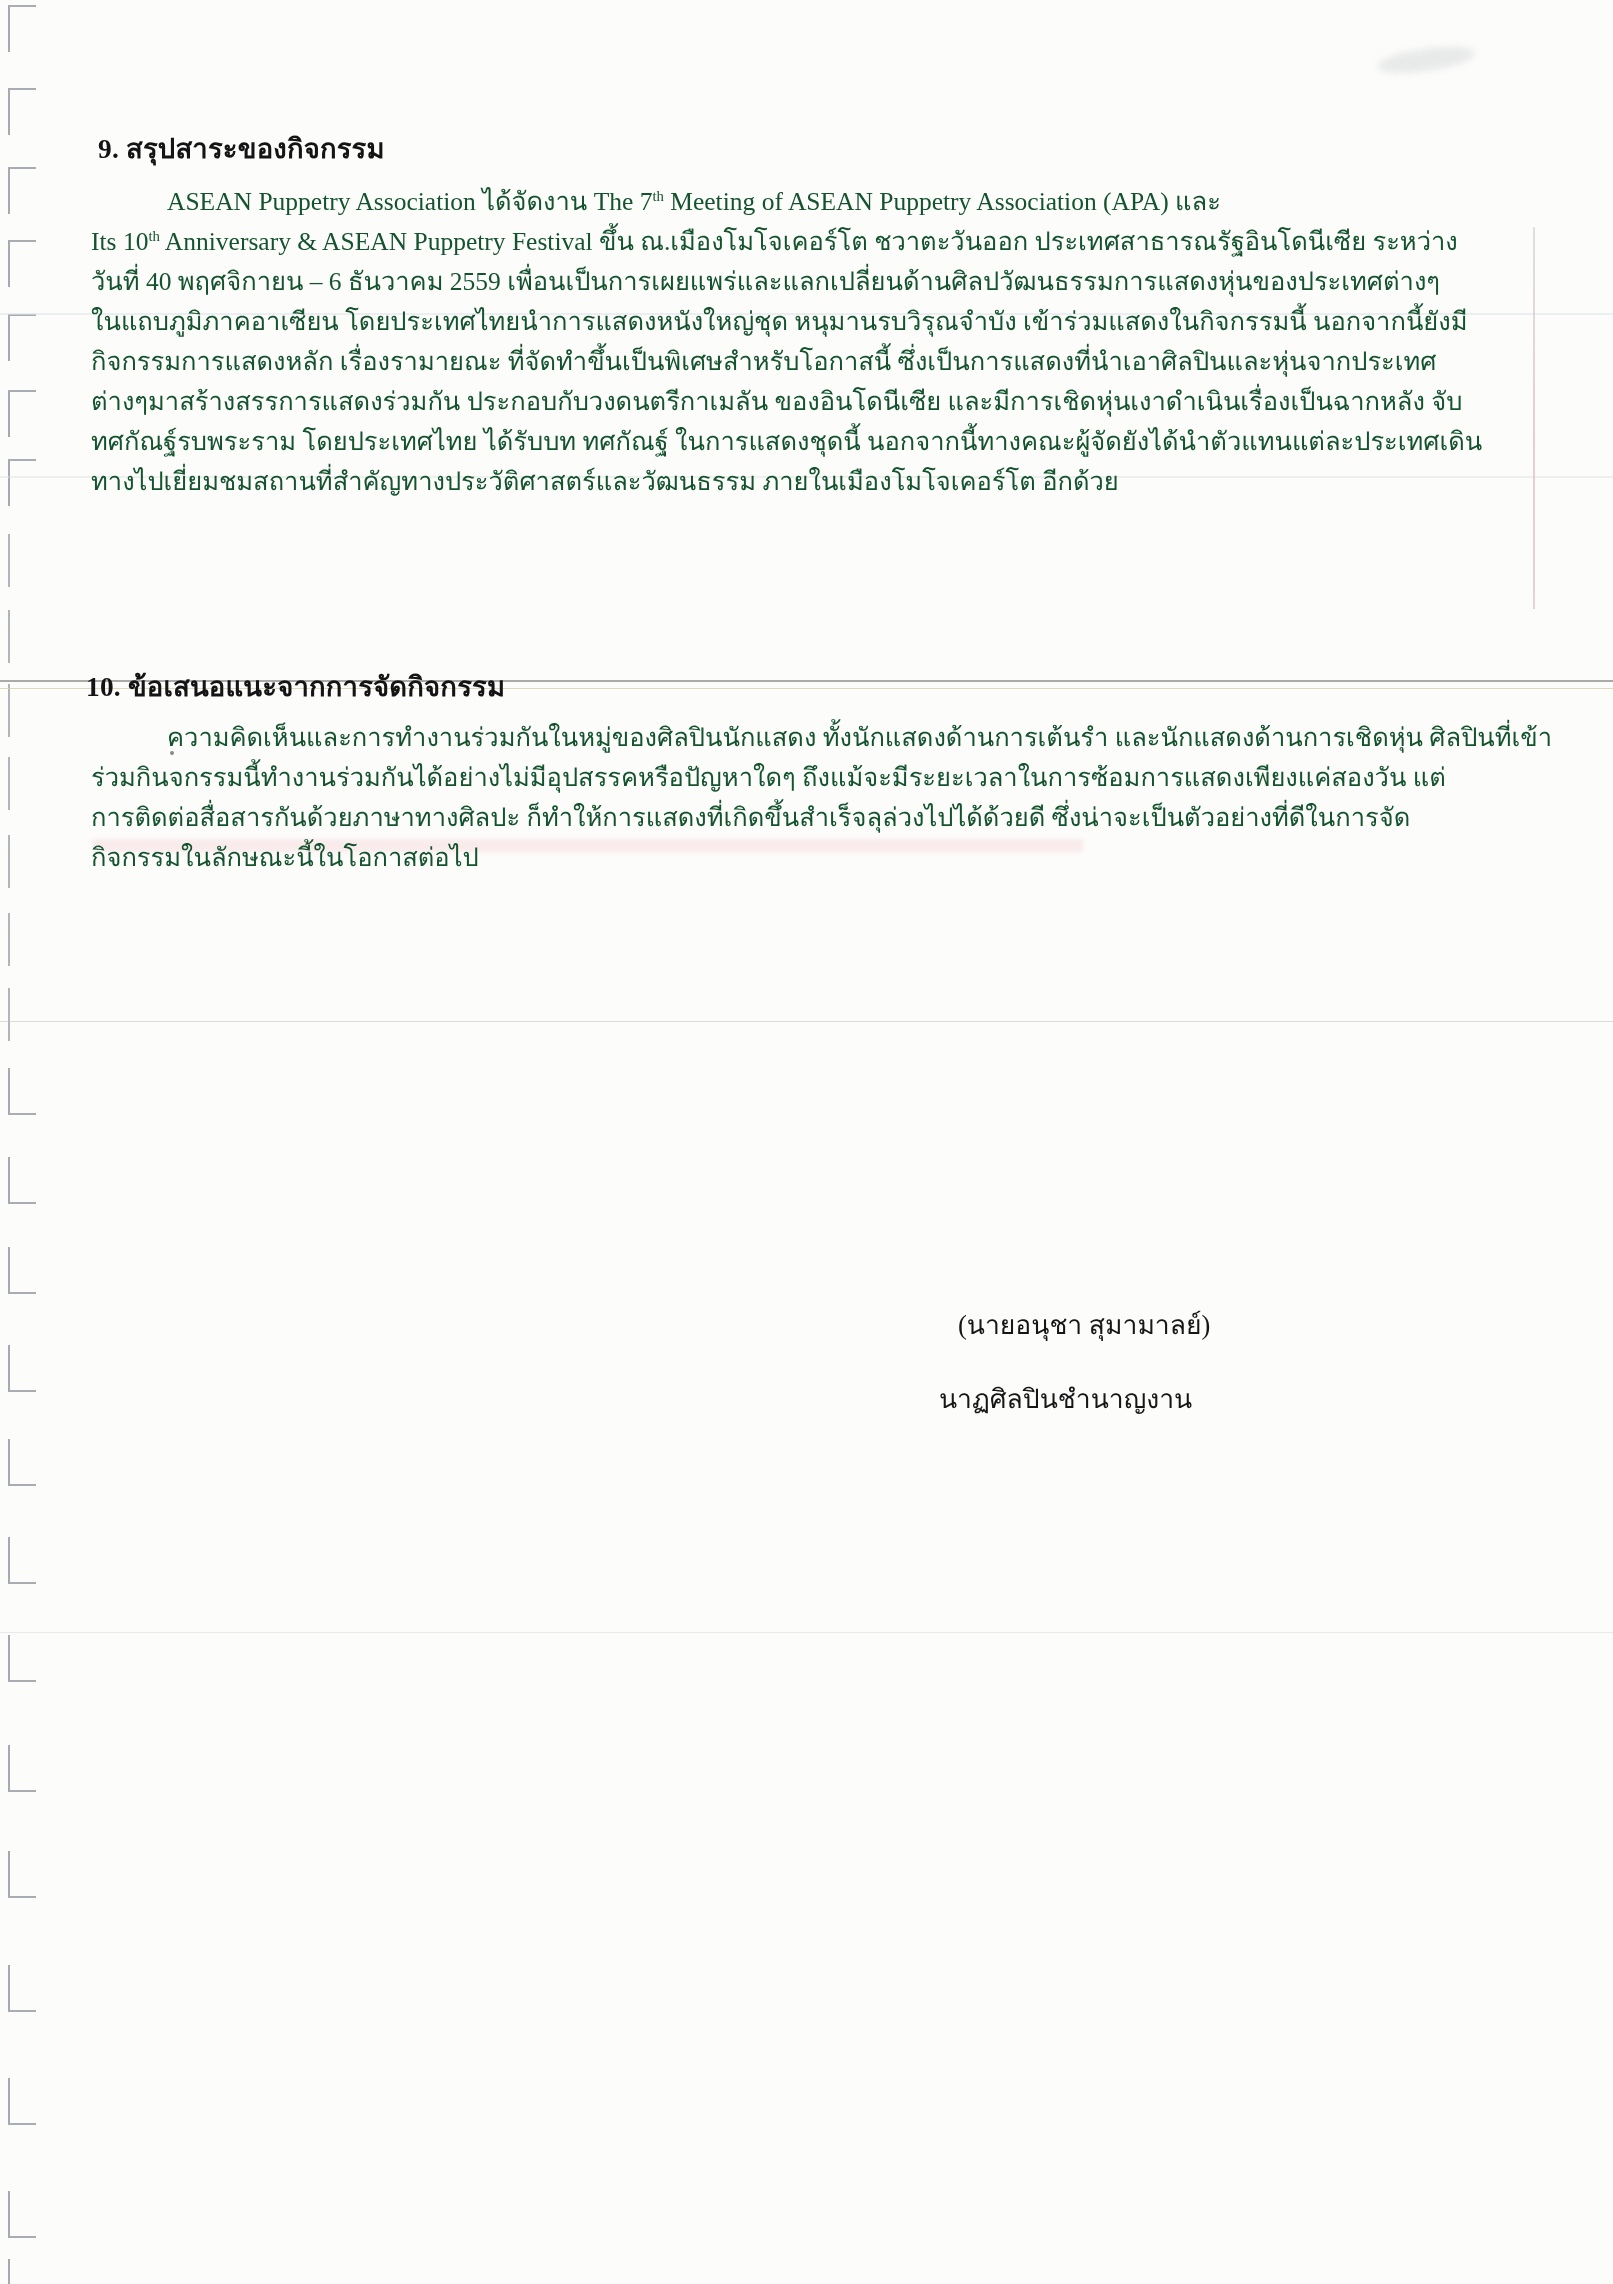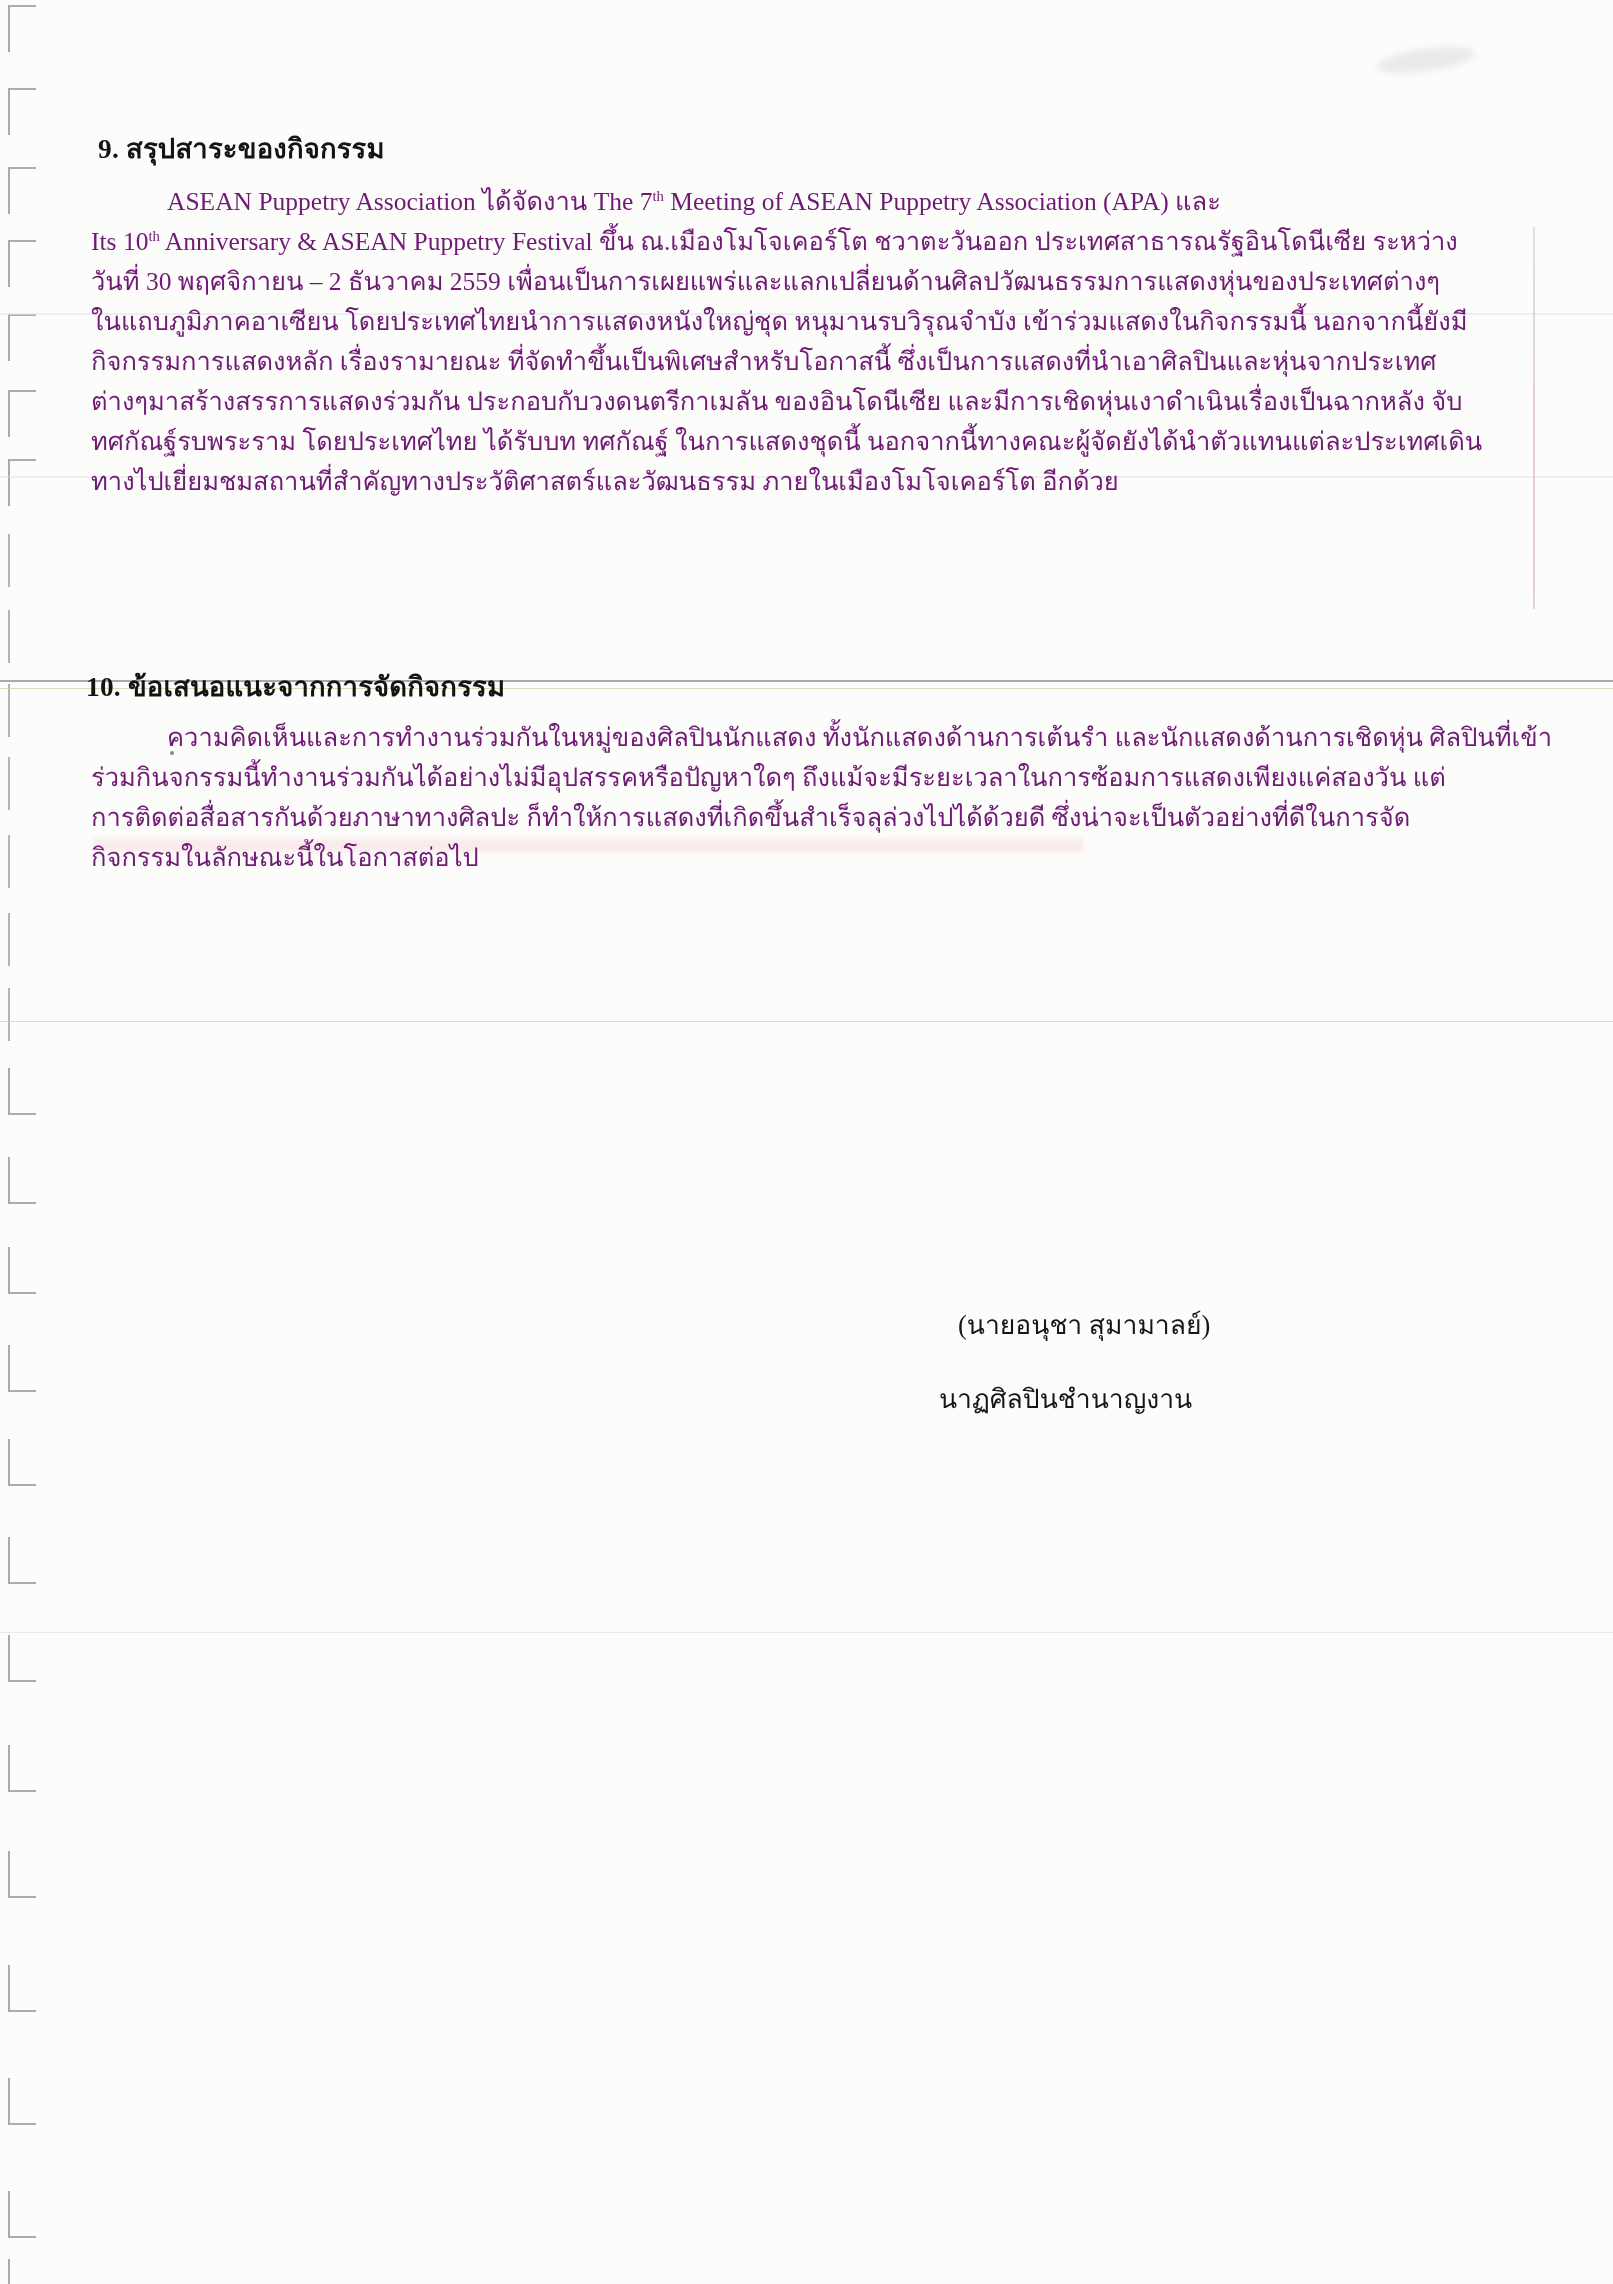--- a/index.html
+++ b/index.html
@@ -18,21 +18,21 @@
   .heading {
     position:absolute;
     font-size:27.4px; font-weight:bold; color:#141414;
     white-space:nowrap;
     letter-spacing:0.2px;
   }
   .h9  { left:98px; top:127px; }
   .h10 { left:86px;  top:665px; }
   .para {
     position:absolute; left:91px;
-    color:#701a75;
+    color:#14532d;
     font-size:25.5px;
     line-height:40px;
     white-space:nowrap;
   }
   .p9  { top:182px; }
   .p10 { top:718px; }
   .para .line { height:40px; }
   .para .line:first-child { padding-left:76px; }
   .para sup { font-size:0.58em; line-height:0; }
   .sig {
@@ -119,21 +119,21 @@
   <div class="scanline sl-4"></div>
   <div class="vline"></div>
   <div class="bleed"></div>
   <div class="smudge"></div>
   <div class="speck"></div>
 
   <div class="heading h9">9. สรุปสาระของกิจกรรม</div>
   <div class="para p9">
       <div class="line">ASEAN Puppetry Association ได้จัดงาน  The 7<sup>th</sup> Meeting of ASEAN Puppetry Association (APA) และ</div>
       <div class="line">Its 10<sup>th</sup> Anniversary &amp; ASEAN Puppetry Festival ขึ้น ณ.เมืองโมโจเคอร์โต ชวาตะวันออก ประเทศสาธารณรัฐอินโดนีเซีย ระหว่าง</div>
-      <div class="line">วันที่ 30 พฤศจิกายน – 2 ธันวาคม  2559 เพื่อนเป็นการเผยแพร่และแลกเปลี่ยนด้านศิลปวัฒนธรรมการแสดงหุ่นของประเทศต่างๆ</div>
+      <div class="line">วันที่ 40 พฤศจิกายน – 6 ธันวาคม  2559 เพื่อนเป็นการเผยแพร่และแลกเปลี่ยนด้านศิลปวัฒนธรรมการแสดงหุ่นของประเทศต่างๆ</div>
       <div class="line">ในแถบภูมิภาคอาเซียน โดยประเทศไทยนำการแสดงหนังใหญ่ชุด หนุมานรบวิรุณจำบัง เข้าร่วมแสดงในกิจกรรมนี้  นอกจากนี้ยังมี</div>
       <div class="line">กิจกรรมการแสดงหลัก เรื่องรามายณะ ที่จัดทำขึ้นเป็นพิเศษสำหรับโอกาสนี้ ซึ่งเป็นการแสดงที่นำเอาศิลปินและหุ่นจากประเทศ</div>
       <div class="line">ต่างๆมาสร้างสรรการแสดงร่วมกัน ประกอบกับวงดนตรีกาเมลัน ของอินโดนีเซีย และมีการเชิดหุ่นเงาดำเนินเรื่องเป็นฉากหลัง  จับ</div>
       <div class="line">ทศกัณฐ์รบพระราม  โดยประเทศไทย ได้รับบท ทศกัณฐ์ ในการแสดงชุดนี้ นอกจากนี้ทางคณะผู้จัดยังได้นำตัวแทนแต่ละประเทศเดิน</div>
       <div class="line">ทางไปเยี่ยมชมสถานที่สำคัญทางประวัติศาสตร์และวัฒนธรรม ภายในเมืองโมโจเคอร์โต อีกด้วย</div>
     </div>
 
   <div class="heading h10">10. ข้อเสนอแนะจากการจัดกิจกรรม</div>
   <div class="para p10">
       <div class="line">ความคิดเห็นและการทำงานร่วมกันในหมู่ของศิลปินนักแสดง ทั้งนักแสดงด้านการเต้นรำ และนักแสดงด้านการเชิดหุ่น ศิลปินที่เข้า</div>

